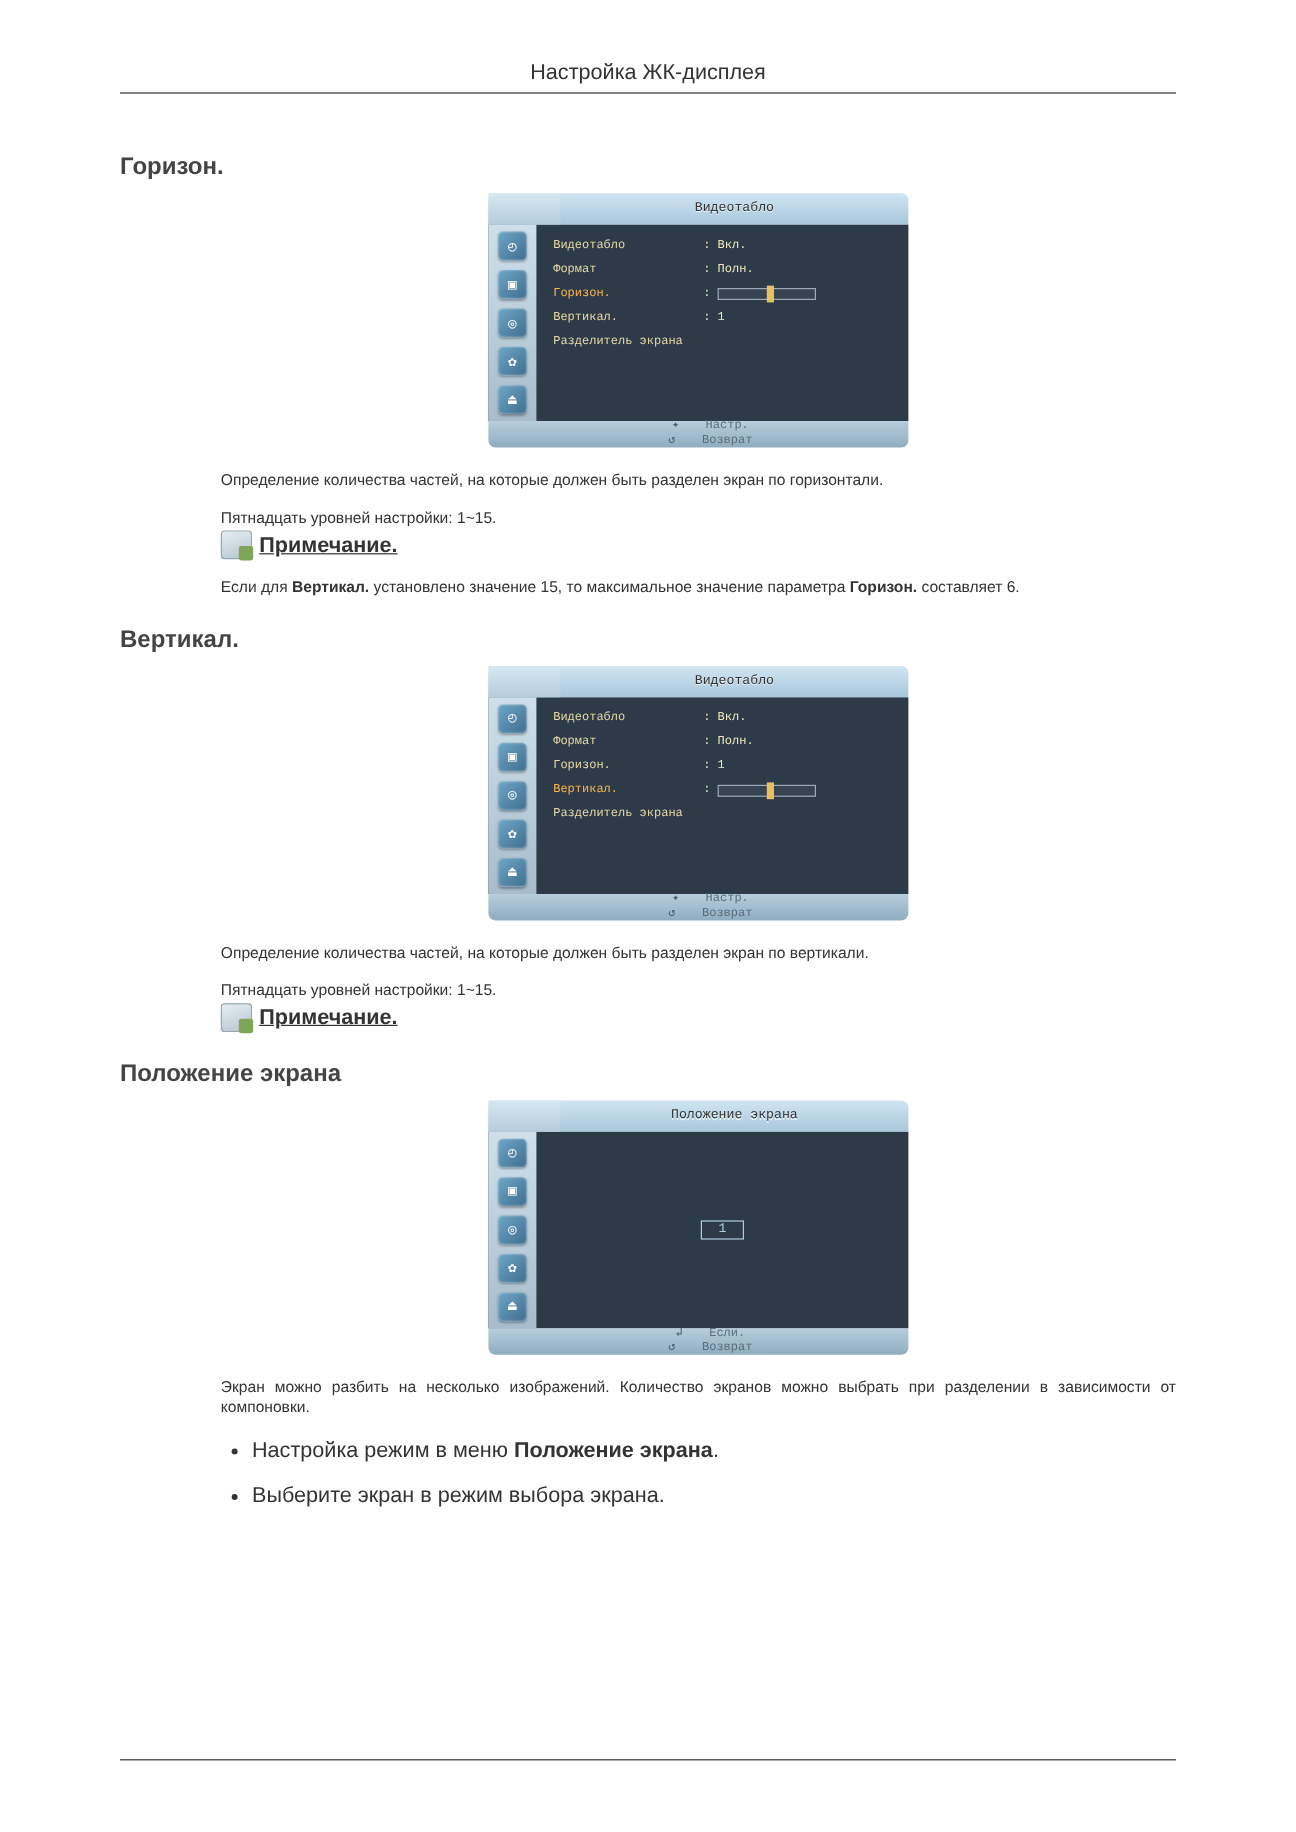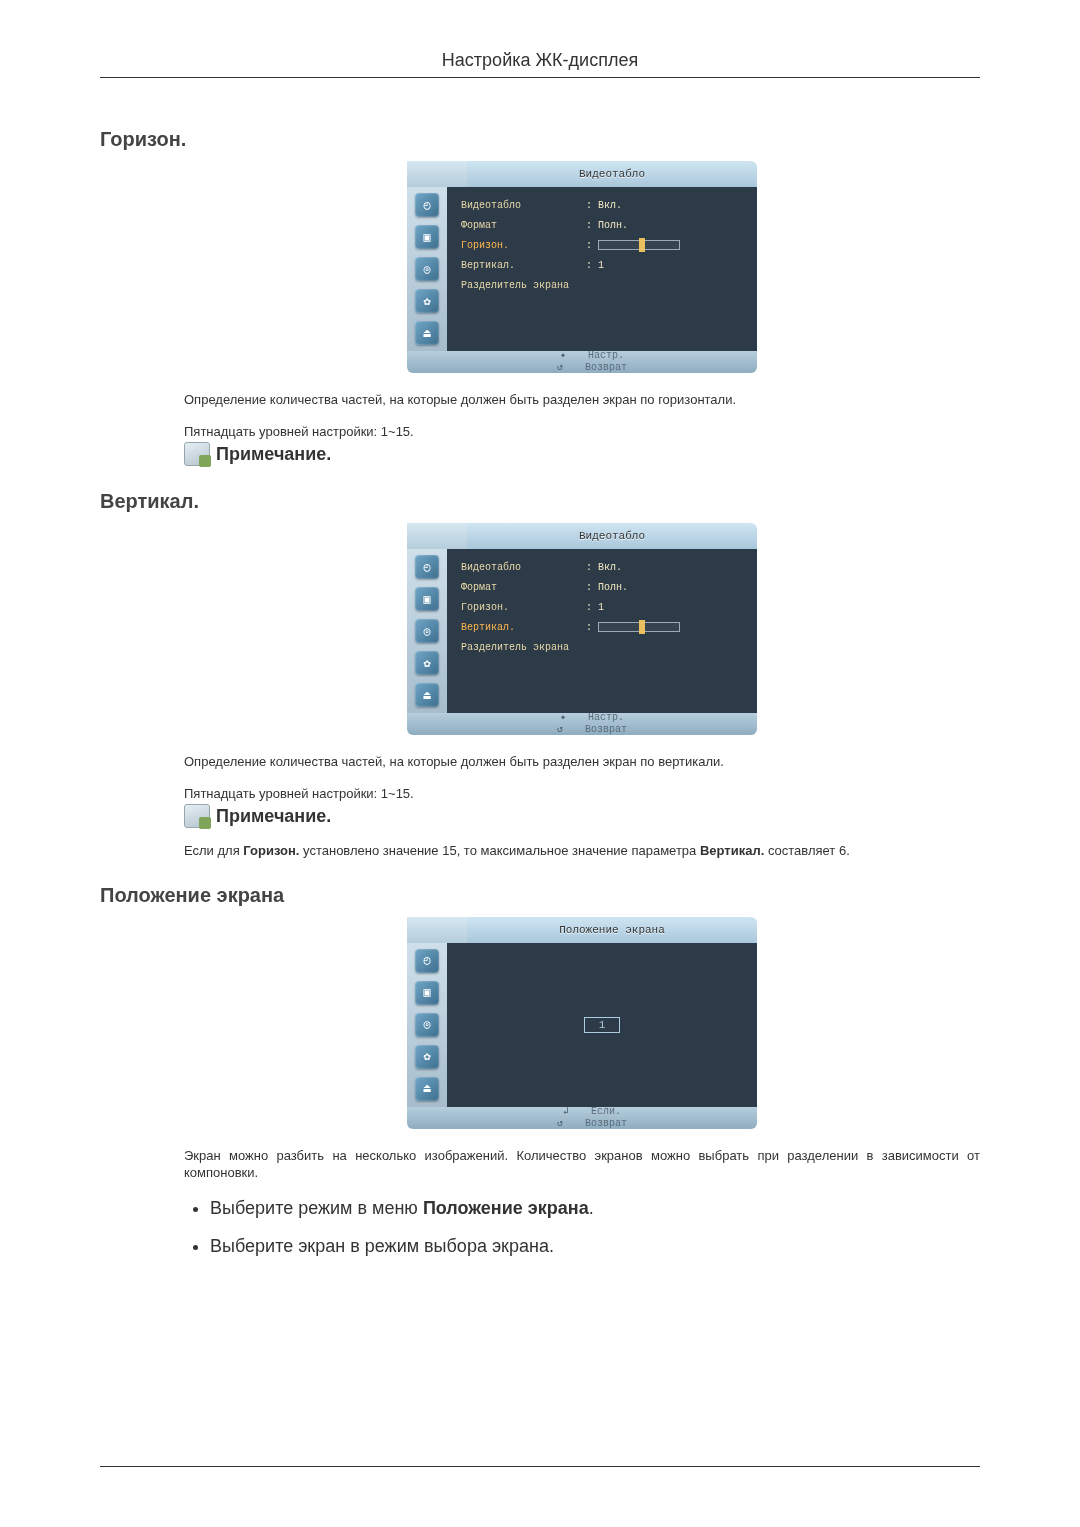--- a/index.html
+++ b/index.html
@@ -118,21 +118,21 @@
   .osd-foot span { margin-left: 18px; }
   .osd-foot-icon { display:inline-block; width:10px; text-align:center; margin-right:2px; color:#4a5d6a; }
 
   .para {
     font-size: 13px;
     line-height: 1.35;
     margin: 14px 0;
     text-align: justify;
   }
   .note-row {
-    display:flex; align-items:center; margin: 2px 0 6px 0;
+    display:flex; align-items:center; margin: 2px 0 6px 0; text-decoration: underline;
   }
   .note-icon {
     width: 24px; height: 22px;
     background: linear-gradient(160deg, #e6eef3, #b5c5cf);
     border:1px solid #96a5ae;
     border-radius:3px;
     position:relative; margin-right:6px;
     flex:0 0 auto;
   }
   .note-icon::after{
@@ -209,20 +209,23 @@
         </div>
       </div>
     </div>
 
     <div class="para">Определение количества частей, на которые должен быть разделен экран по горизонтали.</div>
     <div class="para" style="margin-bottom:2px">Пятнадцать уровней настройки: 1~15.</div>
     <div class="note-row">
       <span class="note-icon"></span>
       <span class="note-label">Примечание.</span>
     </div>
+    <div class="para">
+      <span>Если для </span><b>Вертикал.</b><span> установлено значение 15, то максимальное значение параметра </span><b>Горизон.</b><span> составляет 6.</span>
+    </div>
   </div>
 
   <div class="section-title">Вертикал.</div>
 
   <div class="body-block">
     <div class="osd-wrap">
       <div class="osd">
         <div class="osd-top">
           <div class="osd-top-left"></div>
           <div class="osd-top-title">Видеотабло</div>
@@ -260,23 +263,20 @@
         </div>
       </div>
     </div>
 
     <div class="para">Определение количества частей, на которые должен быть разделен экран по вертикали.</div>
     <div class="para" style="margin-bottom:2px">Пятнадцать уровней настройки: 1~15.</div>
     <div class="note-row">
       <span class="note-icon"></span>
       <span class="note-label">Примечание.</span>
     </div>
-    <div class="para">
-      <span>Если для </span><b>Горизон.</b><span> установлено значение 15, то максимальное значение параметра </span><b>Вертикал.</b><span> составляет 6.</span>
-    </div>
   </div>
 
   <div class="section-title">Положение экрана</div>
 
   <div class="body-block">
     <div class="osd-wrap">
       <div class="osd">
         <div class="osd-top">
           <div class="osd-top-left"></div>
           <div class="osd-top-title">Положение экрана</div>
@@ -297,21 +297,21 @@
           <span><span class="osd-foot-icon">↲</span><span>Если.</span></span>
           <span><span class="osd-foot-icon">↺</span><span>Возврат</span></span>
         </div>
       </div>
     </div>
 
     <div class="para">Экран можно разбить на несколько изображений. Количество экранов можно выбрать при разделении в зависимости от компоновки.</div>
 
     <ul class="bullets">
       <li>
-        <span>Выберите режим в меню </span><b>Положение экрана</b><span>.</span>
+        <span>Настройка режим в меню </span><b>Положение экрана</b><span>.</span>
       </li>
       <li>
         <span>Выберите экран в режим выбора экрана.</span>
       </li>
     </ul>
   </div>
 
   <div class="footer-line"></div>
 </div>
 

